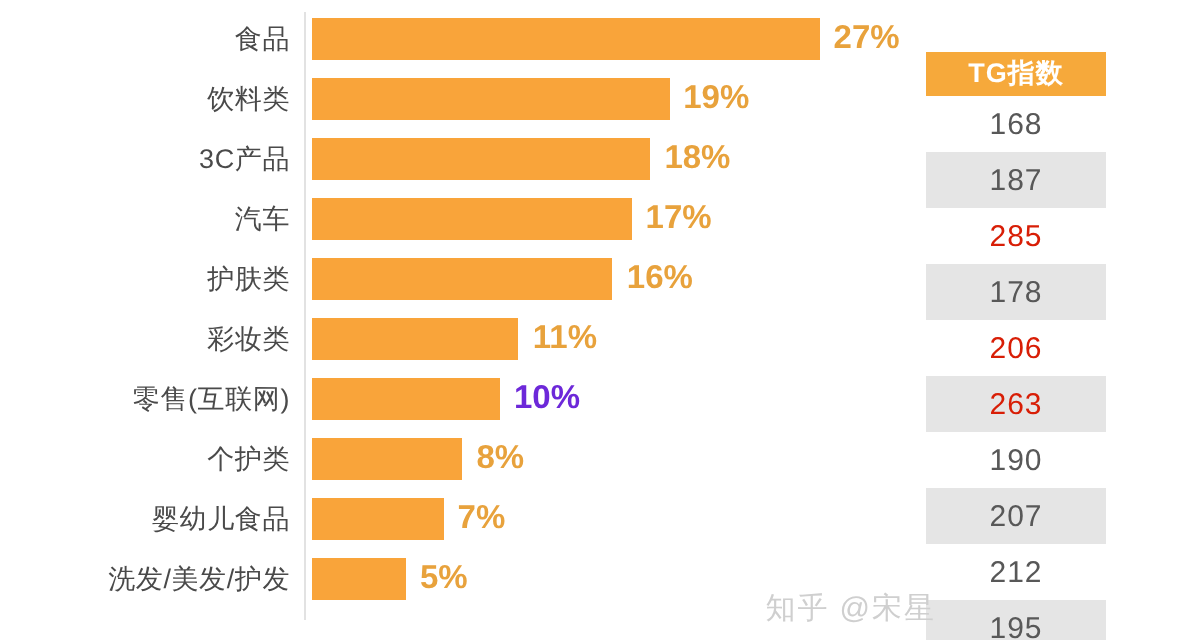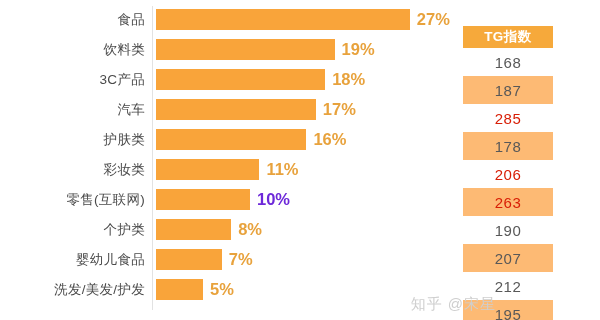--- a/index.html
+++ b/index.html
@@ -12,21 +12,20 @@
     background: #ffffff;
     font-family: "Liberation Sans", "DejaVu Sans", sans-serif;
     overflow: hidden;
     position: relative;
   }
 
   #chart-root {
     position: relative;
     width: 476px;
     height: 320px;
-    padding-left: 28px;
   }
 
   
   .cat-labels {
     position: absolute;
     left: 0;
     top: 9px;
     width: 145px;
   }
   .cat-label {
@@ -100,21 +99,21 @@
     height: 28px;
     display: flex;
     align-items: center;
     justify-content: center;
     font-size: 15px;
     color: #585858;
     font-weight: normal;
     letter-spacing: 0.5px;
   }
   .tg-cell.shaded {
-    background: #fdba74;
+    background: #e5e5e5;
   }
   .tg-cell.highlight {
     color: #D81E06;
   }
 
   
   .watermark {
     position: absolute;
     right: 8px;
     bottom: 6px;

